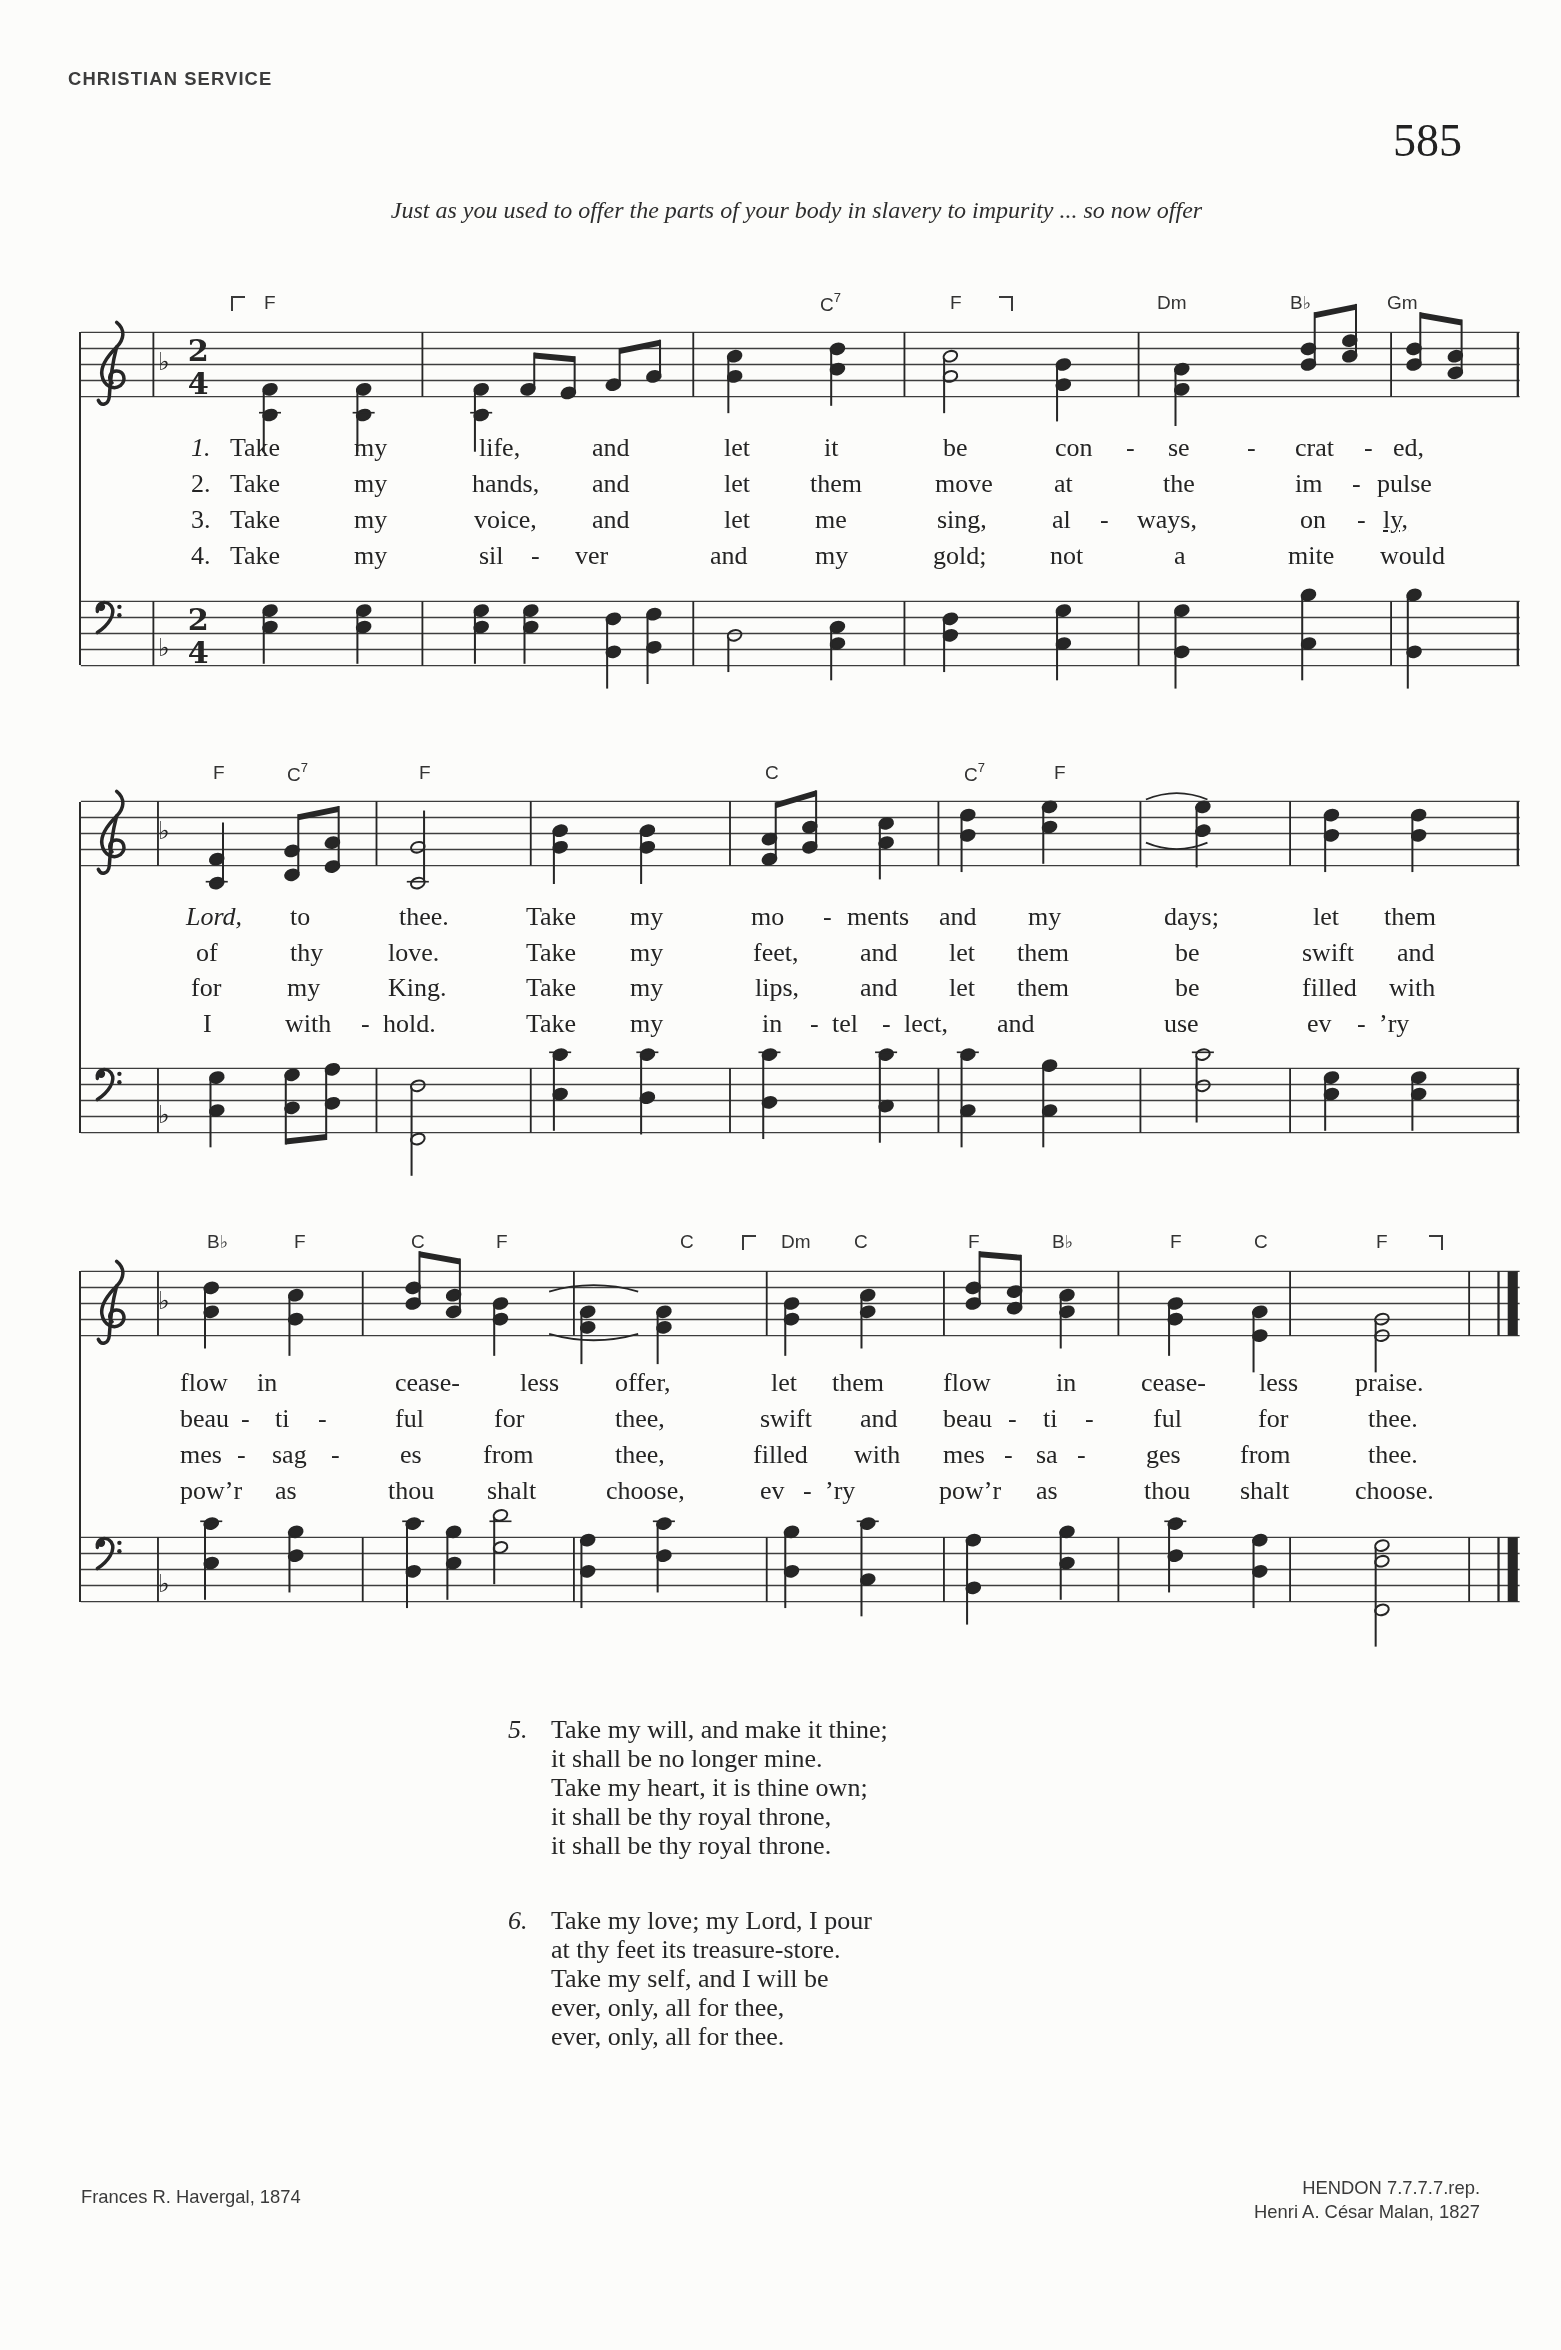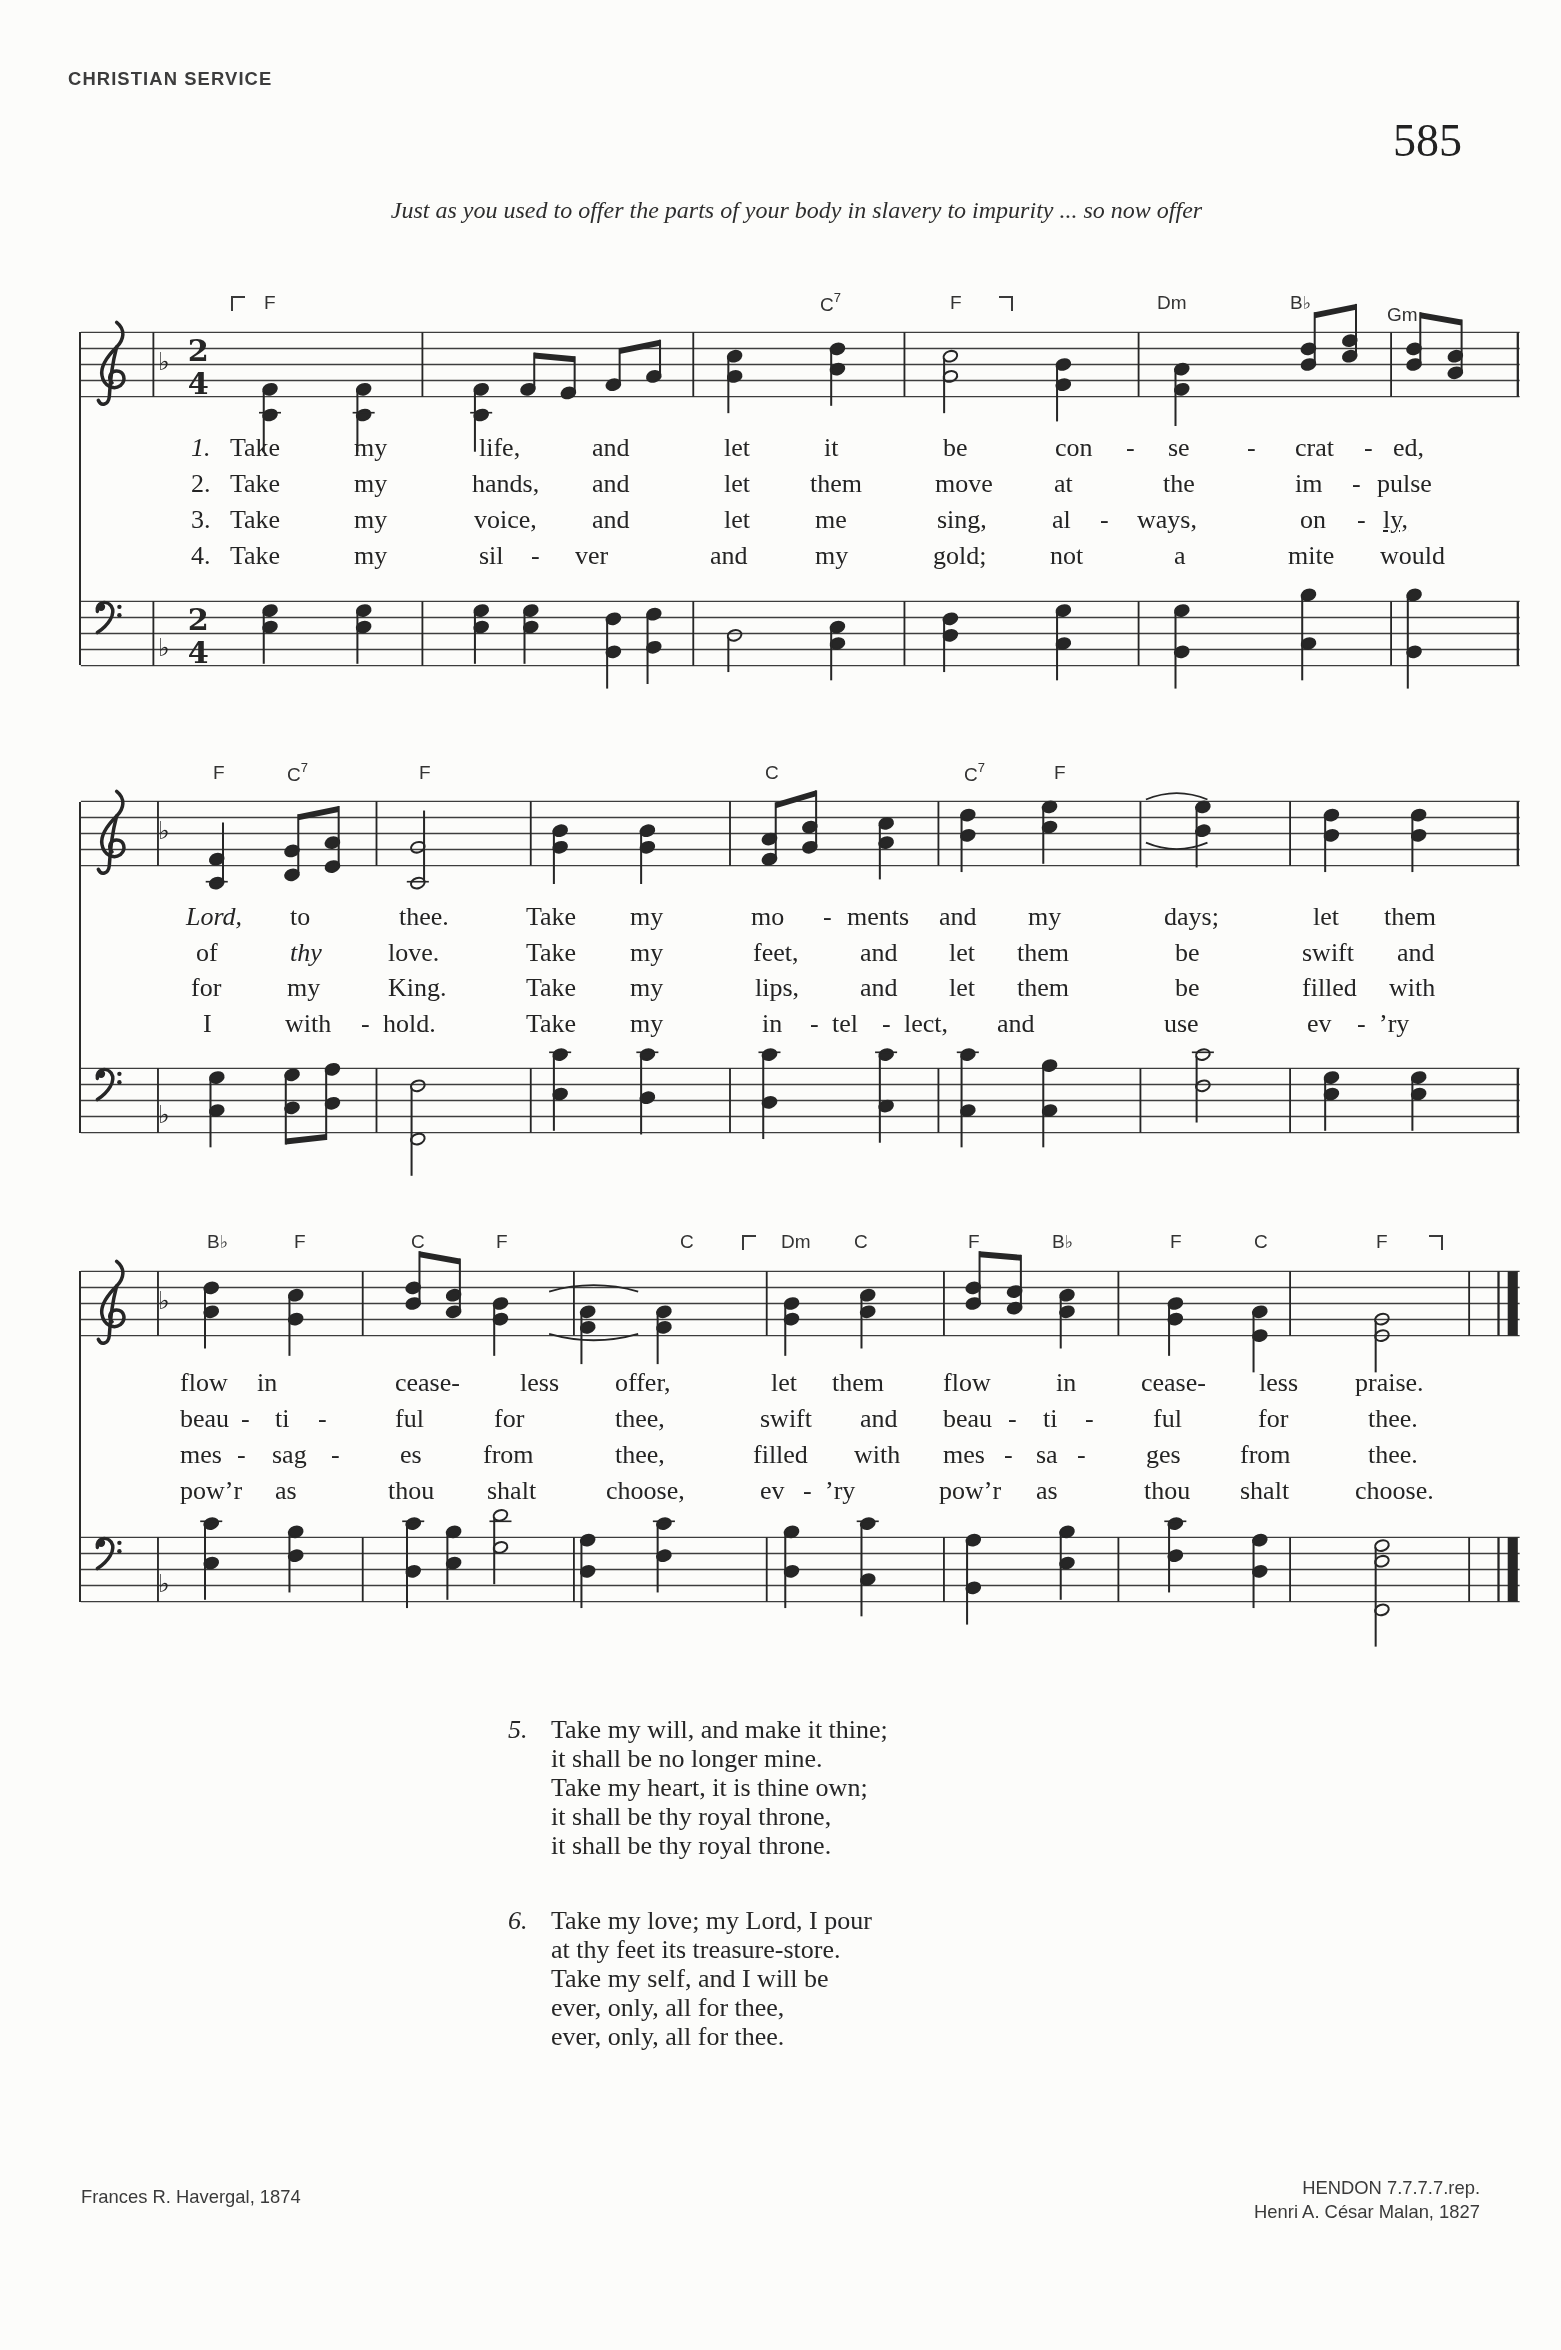--- a/index.html
+++ b/index.html
@@ -470,21 +470,21 @@
       <div class="connector" style="top: 1271px; height: 331px;"></div>
     </div>
   <div id="chord-layer">
       <span class="cbr cbr-l" style="left: 231px; top: 296px;"></span>
       <span class="chord" style="left: 264px; top: 292px;">F</span>
       <span class="chord" style="left: 820px; top: 292px;">C<sup>7</sup></span>
       <span class="chord" style="left: 950px; top: 292px;">F</span>
       <span class="cbr cbr-r" style="left: 999px; top: 296px;"></span>
       <span class="chord" style="left: 1157px; top: 292px;">Dm</span>
       <span class="chord" style="left: 1290px; top: 292px;">B<span class="flat">♭</span></span>
-      <span class="chord" style="left: 1387px; top: 304px;">Gm</span>
+      <span class="chord" style="left: 1387px; top: 292px;">Gm</span>
       <span class="chord" style="left: 213px; top: 762px;">F</span>
       <span class="chord" style="left: 287px; top: 762px;">C<sup>7</sup></span>
       <span class="chord" style="left: 419px; top: 762px;">F</span>
       <span class="chord" style="left: 765px; top: 762px;">C</span>
       <span class="chord" style="left: 964px; top: 762px;">C<sup>7</sup></span>
       <span class="chord" style="left: 1054px; top: 762px;">F</span>
       <span class="chord" style="left: 207px; top: 1231px;">B<span class="flat">♭</span></span>
       <span class="chord" style="left: 294px; top: 1231px;">F</span>
       <span class="chord" style="left: 411px; top: 1231px;">C</span>
       <span class="chord" style="left: 496px; top: 1231px;">F</span>
@@ -562,21 +562,21 @@
       <span class="lyr" style="left: 630px; top: 902px;">my</span>
       <span class="lyr" style="left: 751px; top: 902px;">mo</span>
       <span class="lyr" style="left: 823px; top: 902px;">-</span>
       <span class="lyr" style="left: 847px; top: 902px;">ments</span>
       <span class="lyr" style="left: 939px; top: 902px;">and</span>
       <span class="lyr" style="left: 1028px; top: 902px;">my</span>
       <span class="lyr" style="left: 1164px; top: 902px;">days;</span>
       <span class="lyr" style="left: 1313px; top: 902px;">let</span>
       <span class="lyr" style="left: 1384px; top: 902px;">them</span>
       <span class="lyr" style="left: 196px; top: 938px;">of</span>
-      <span class="lyr" style="left: 290px; top: 938px; font-style: italic;">thy</span>
+      <span class="lyr" style="left: 290px; top: 938px;">thy</span>
       <span class="lyr" style="left: 388px; top: 938px;">love.</span>
       <span class="lyr" style="left: 526px; top: 938px;">Take</span>
       <span class="lyr" style="left: 630px; top: 938px;">my</span>
       <span class="lyr" style="left: 753px; top: 938px;">feet,</span>
       <span class="lyr" style="left: 860px; top: 938px;">and</span>
       <span class="lyr" style="left: 949px; top: 938px;">let</span>
       <span class="lyr" style="left: 1017px; top: 938px;">them</span>
       <span class="lyr" style="left: 1175px; top: 938px;">be</span>
       <span class="lyr" style="left: 1302px; top: 938px;">swift</span>
       <span class="lyr" style="left: 1397px; top: 938px;">and</span>

